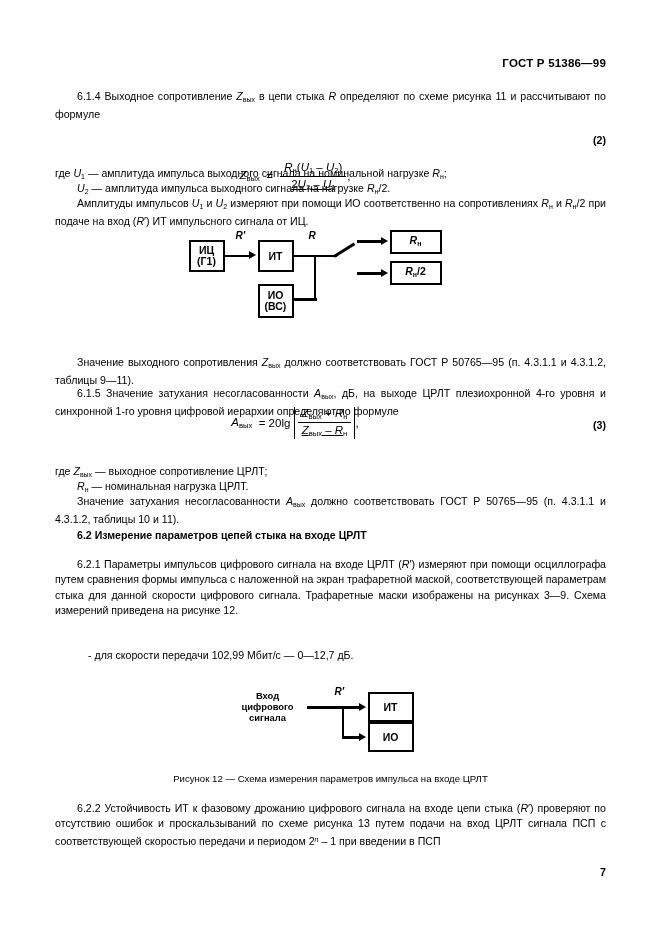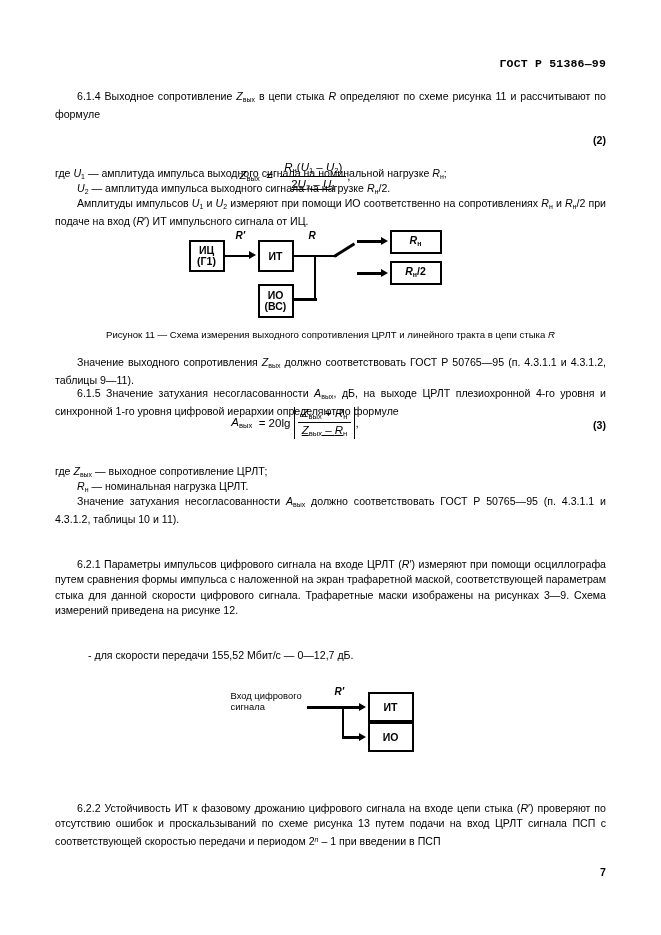--- a/index.html
+++ b/index.html
@@ -26,21 +26,20 @@
     height: 935px;
   }
   .doc-header {
     position: absolute;
     right: 0;
     top: 57px;
     font-size: 11.5px;
     font-weight: bold;
     letter-spacing: 0.2px;
     white-space: nowrap;
-    font-family: Liberation Mono, monospace;
   }
   .body-text {
     position: absolute;
     left: 0;
     width: 551px;
     font-size: 10.6px;
     line-height: 15.4px;
     text-align: justify;
     text-justify: inter-word;
   }
@@ -158,22 +157,23 @@
   .dbox span { display: block; }
   .dlabel {
     position: absolute;
     font-size: 10px;
     font-weight: bold;
     font-style: italic;
   }
   .dtext {
     position: absolute;
     font-size: 9.4px;
-    font-weight: normal;
+    font-weight: bold;
     line-height: 11px;
+    text-align: center;
   }
   .hline {
     position: absolute;
     height: 2.6px;
     background: #000;
   }
   .vline {
     position: absolute;
     width: 2.6px;
     background: #000;
@@ -273,23 +273,20 @@
 
         <div class="hline" style="left:176px; top:40px; width:26px;"></div>
         <div class="arrow-r" style="left:200px; top:36.6px;"></div>
         <div class="dbox" style="left:209px; top:29px; width:52px; height:24px;">
           <span><i class="sub-it">R<sub>н</sub></i>/2</span>
         </div>
 
       </div>
     </div>
 
-    <div class="caption" style="top:328px;">
-      <span>Рисунок 11 — Схема измерения выходного сопротивления ЦРЛТ и линейного тракта в цепи стыка <i>R</i></span>
-    </div>
 
     <div class="body-text indent" style="top:355px;">
       <span>Значение выходного сопротивления <i class="sub-it">Z<sub>вых</sub></i> должно соответствовать ГОСТ Р 50765—95 (п. 4.3.1.1 и 4.3.1.2, таблицы 9—11).</span>
     </div>
 
     <div class="body-text indent" style="top:386px;">
       <span>6.1.5 Значение затухания несогласованности <i class="sub-it">A<sub>вых</sub></i>, дБ, на выходе ЦРЛТ плезиохронной 4-го уровня и синхронной 1-го уровня цифровой иерархии определяют по формуле</span>
     </div>
 
     <div class="formula-row" style="top:403px; height:44px;">
@@ -310,28 +307,29 @@
       <span>где <i class="sub-it">Z<sub>вых</sub></i> — выходное сопротивление ЦРЛТ;</span>
     </div>
     <div class="body-text noj" style="top:479px; left:22px; width:529px;">
       <span><i class="sub-it">R<sub>н</sub></i> — номинальная нагрузка ЦРЛТ.</span>
     </div>
 
     <div class="body-text indent" style="top:494px;">
       <span>Значение затухания несогласованности <i class="sub-it">A<sub>вых</sub></i> должно соответствовать ГОСТ Р 50765—95 (п. 4.3.1.1 и 4.3.1.2, таблицы 10 и 11).</span>
     </div>
 
+    <div class="heading" style="top:528px;">6.2 Измерение параметров цепей стыка на входе ЦРЛТ</div>
 
     <div class="body-text indent" style="top:557px;">
       <span>6.2.1 Параметры импульсов цифрового сигнала на входе ЦРЛТ (<i>R</i>′) измеряют при помощи осциллографа путем сравнения формы импульса с наложенной на экран трафаретной маской, соответствующей параметрам стыка для данной скорости цифрового сигнала. Трафаретные маски изображены на рисунках 3—9. Схема измерений приведена на рисунке 12.</span>
     </div>
 
 
     <div class="bullets" style="top:648px;">
-      <div>- для скорости передачи 155,52 Мбит/с — 0—12,7 дБ.</div>
+      <div>- для скорости передачи 102,99 Мбит/с — 0—12,7 дБ.</div>
     </div>
 
     <div class="figure" style="top:684px; height:80px;">
       <div class="fig-inner" style="width:240px; height:80px;">
 
         <div class="dtext" style="left:20px; top:6px; width:74px;">
           <span>Вход</span>
           <span>цифрового</span>
           <span>сигнала</span>
         </div>
@@ -348,20 +346,21 @@
         <div class="hline" style="left:131px; top:52px; width:21px;"></div>
         <div class="arrow-r" style="left:148px; top:48.6px;"></div>
 
         <div class="dbox" style="left:157px; top:38px; width:46px; height:30px;">
           <span>ИО</span>
         </div>
 
       </div>
     </div>
 
+    <div class="caption" style="top:772px;">Рисунок 12 — Схема измерения параметров импульса на входе ЦРЛТ</div>
 
     <div class="body-text indent" style="top:801px;">
       <span>6.2.2 Устойчивость ИТ к фазовому дрожанию цифрового сигнала на входе цепи стыка (<i>R</i>′) проверяют по отсутствию ошибок и проскальзываний по схеме рисунка 13 путем подачи на вход ЦРЛТ сигнала ПСП с соответствующей скоростью передачи и периодом 2<sup><i>n</i></sup> – 1 при введении в ПСП</span>
     </div>
 
     <div class="pageno">7</div>
 
   </div>
 </div>
 

